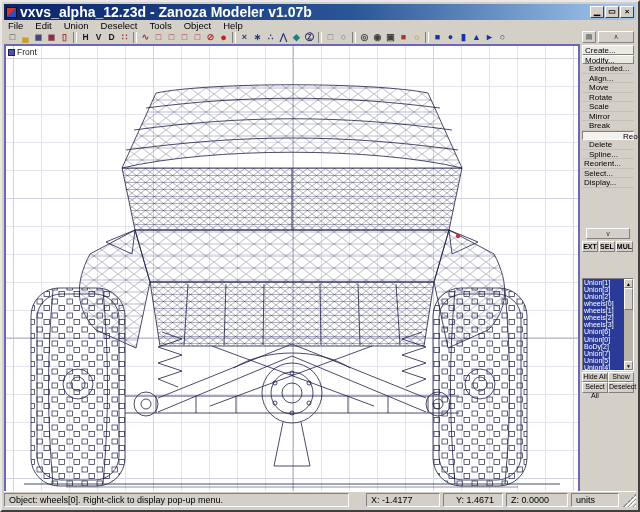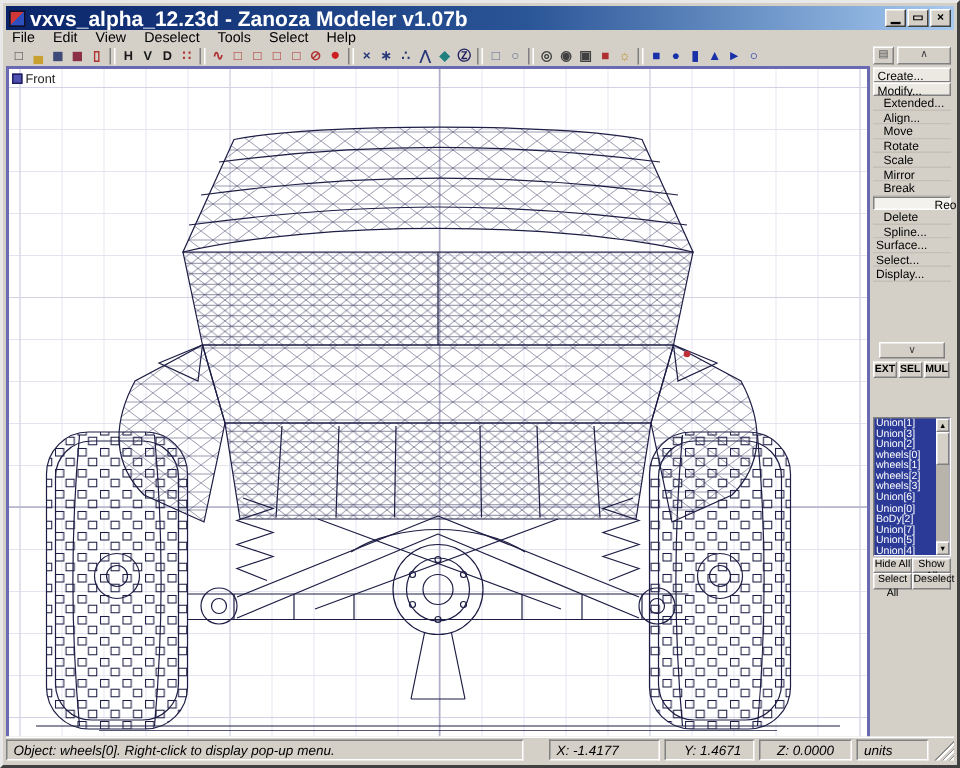--- a/index.html
+++ b/index.html
@@ -77,49 +77,49 @@
     background:#d4d0c8; border:1px solid; border-color:#fff #808080 #808080 #fff; }
   #scr-thumb { height:22px; background:#d4d0c8; border:1px solid; border-color:#fff #808080 #808080 #fff; }
   #scr-track { flex:1; background:#b8b4ac; }
   #list-btns { display:flex; flex-wrap:wrap; margin-top:1px; }
   .list-btn { width:50%; height:10.5px; background:#d4d0c8; font-size:7px; line-height:8.5px;
     text-align:center; border:1px solid; border-color:#fff #808080 #808080 #fff; }
 
   
   #statusbar { position:absolute; left:2px; right:2px; bottom:2px; height:17px;
     background:#d4d0c8; display:flex; align-items:center; font-size:9px;
-    border-top:1px solid #fff;font-style:italic; }
+    border-top:1px solid #fff; }
   .st-panel { height:14px; line-height:12px; padding:0 4px; margin-right:3px;
     border:1px solid; border-color:#808080 #fff #fff #808080; color:#000; white-space:nowrap; }
   #st-object { width:345px; }
   #st-spacer { flex:1; }
-  #st-x { width:74px; } #st-y { width:60px;padding-left:12px; } #st-z { width:62px;text-align:center; } #st-units { width:48px; }
+  #st-x { width:74px; } #st-y { width:60px;padding-left:12px; } #st-z { width:62px; } #st-units { width:48px; }
   #resize-grip { width:13px; height:13px; margin-left:1px;
     background:linear-gradient(135deg,transparent 0 50%,#909090 50% 55%,#fff 55% 62%,transparent 62% 68%,#909090 68% 73%,#fff 73% 80%,transparent 80% 86%,#909090 86% 91%,#fff 91% 100%); }
 </style>
 </head>
 <body>
 
 <div id="window">
 
   <div id="titlebar">
     <div id="app-icon"></div>
     <div id="window-title">vxvs_alpha_12.z3d - Zanoza Modeler v1.07b</div>
     <div class="tb-btn">▁</div>
     <div class="tb-btn">▭</div>
     <div class="tb-btn">×</div>
   </div>
 
   <div id="menubar">
     <div class="menu-item">File</div>
     <div class="menu-item">Edit</div>
-    <div class="menu-item">View</div>
+    <div class="menu-item">Union</div>
     <div class="menu-item">Deselect</div>
     <div class="menu-item">Tools</div>
-    <div class="menu-item">Select</div>
+    <div class="menu-item">Object</div>
     <div class="menu-item">Help</div>
   </div>
 
   <div id="toolbar">
     <div class="tbi c-dark">□</div>
     <div class="tbi c-folder">▄</div>
     <div class="tbi c-save">◼</div>
     <div class="tbi c-save2">◼</div>
     <div class="tbi c-red">▯</div>
     <div class="sep"></div>
@@ -242,21 +242,21 @@
     <div class="sb-item ind">Extended...</div>
     <div class="sb-item ind">Align...</div>
     <div class="sb-item ind">Move</div>
     <div class="sb-item ind">Rotate</div>
     <div class="sb-item ind">Scale</div>
     <div class="sb-item ind">Mirror</div>
     <div class="sb-item ind">Break</div>
     <div class="sb-item ind pressed">Reorient</div>
     <div class="sb-item ind">Delete</div>
     <div class="sb-item ind">Spline...</div>
-    <div class="sb-item">Surface...</div>
+    <div class="sb-item">Reorient...</div>
     <div class="sb-item">Select...</div>
     <div class="sb-item">Display...</div>
     <div id="scroll-down-btn" class="sq-btn">∨</div>
     <div id="mode-row">
       <div class="mode-btn">EXT</div>
       <div class="mode-btn">SEL</div>
       <div class="mode-btn">MUL</div>
     </div>
     <div id="object-list">
       <div class="obj-item">Union[1]</div>

